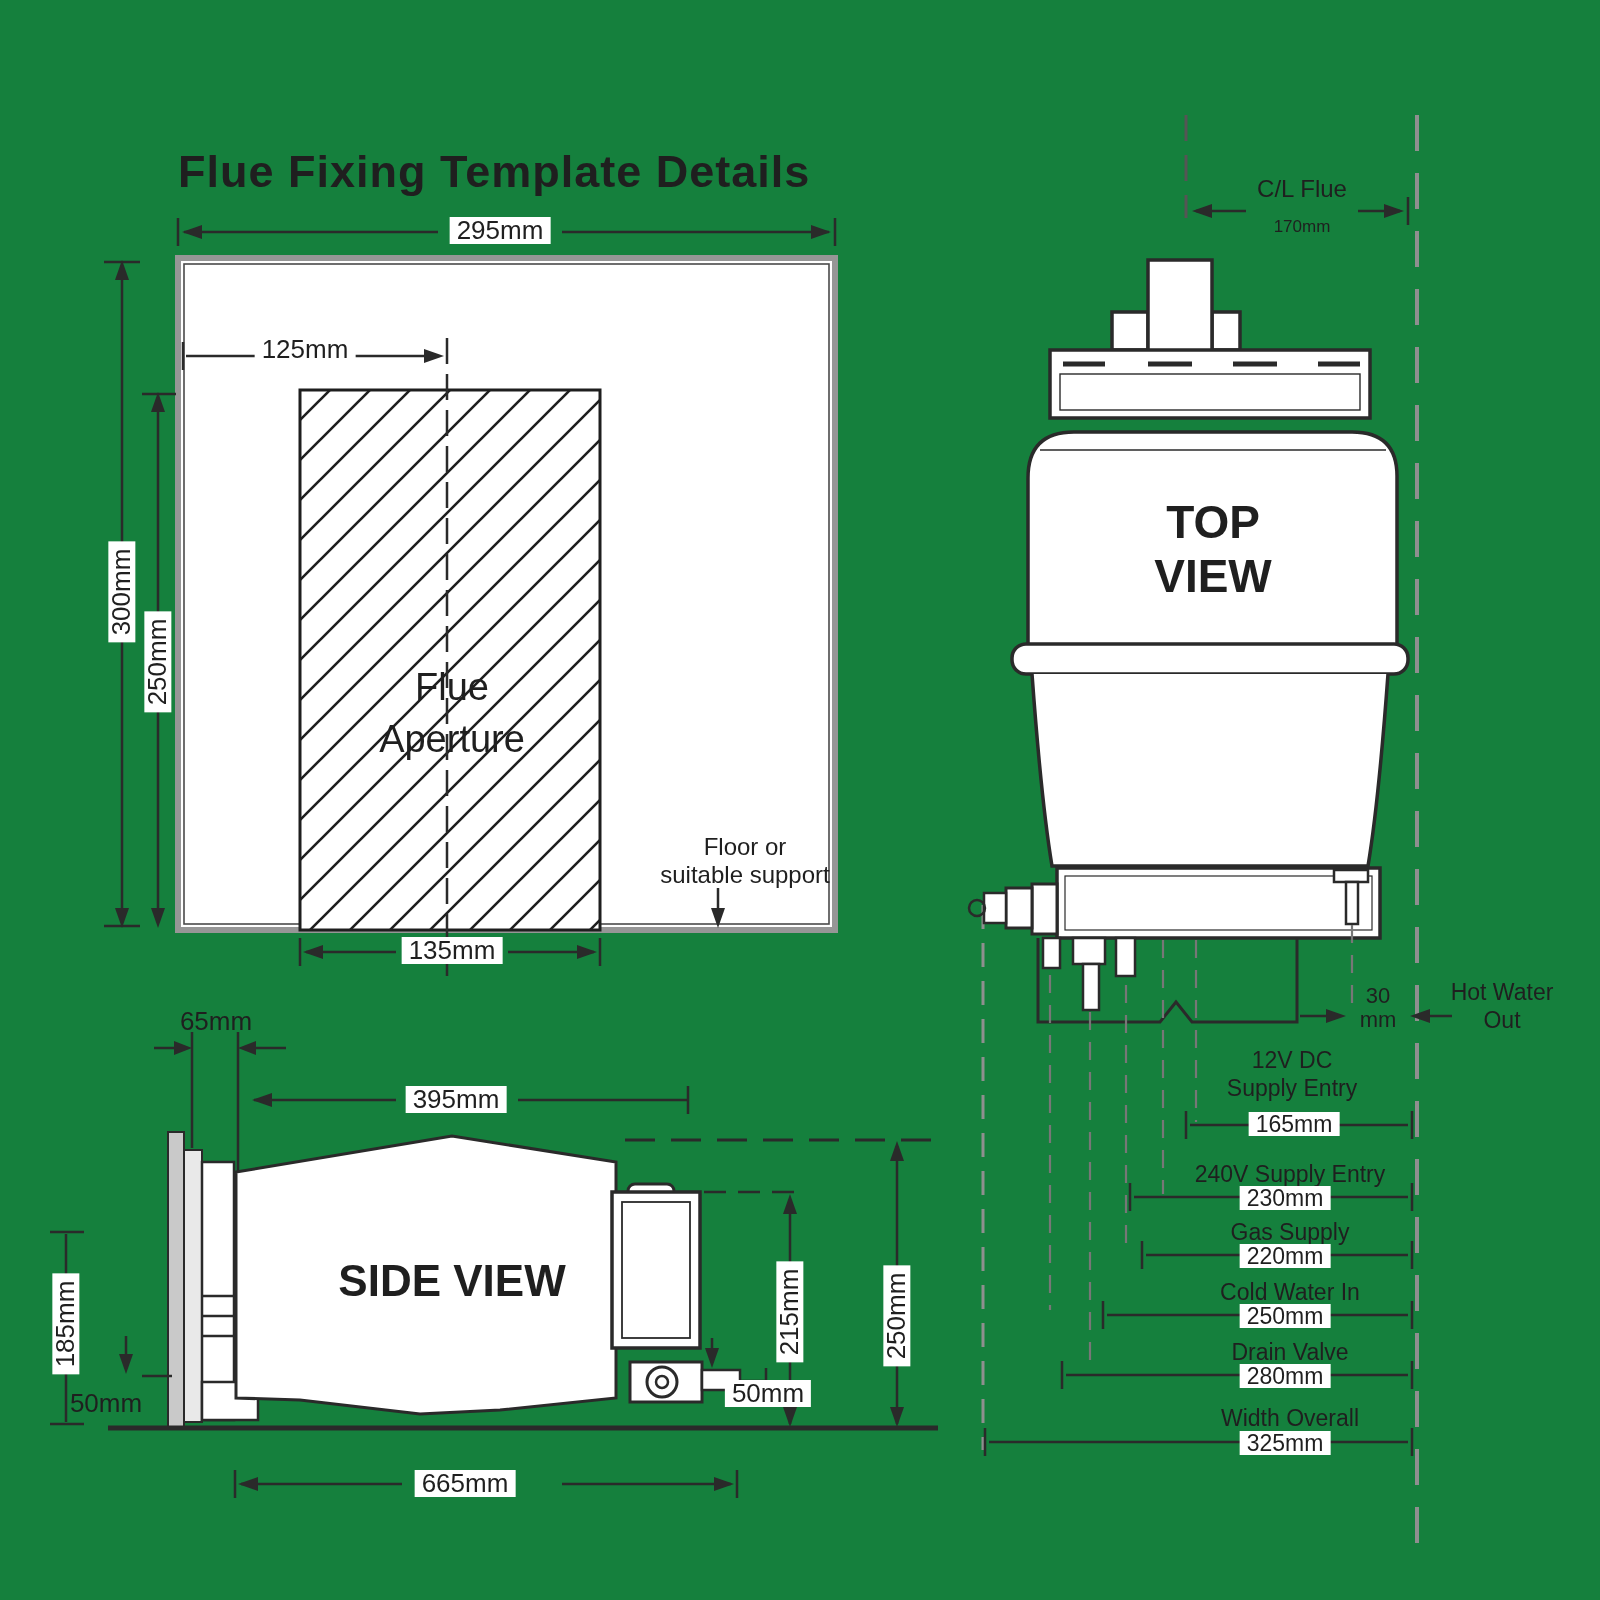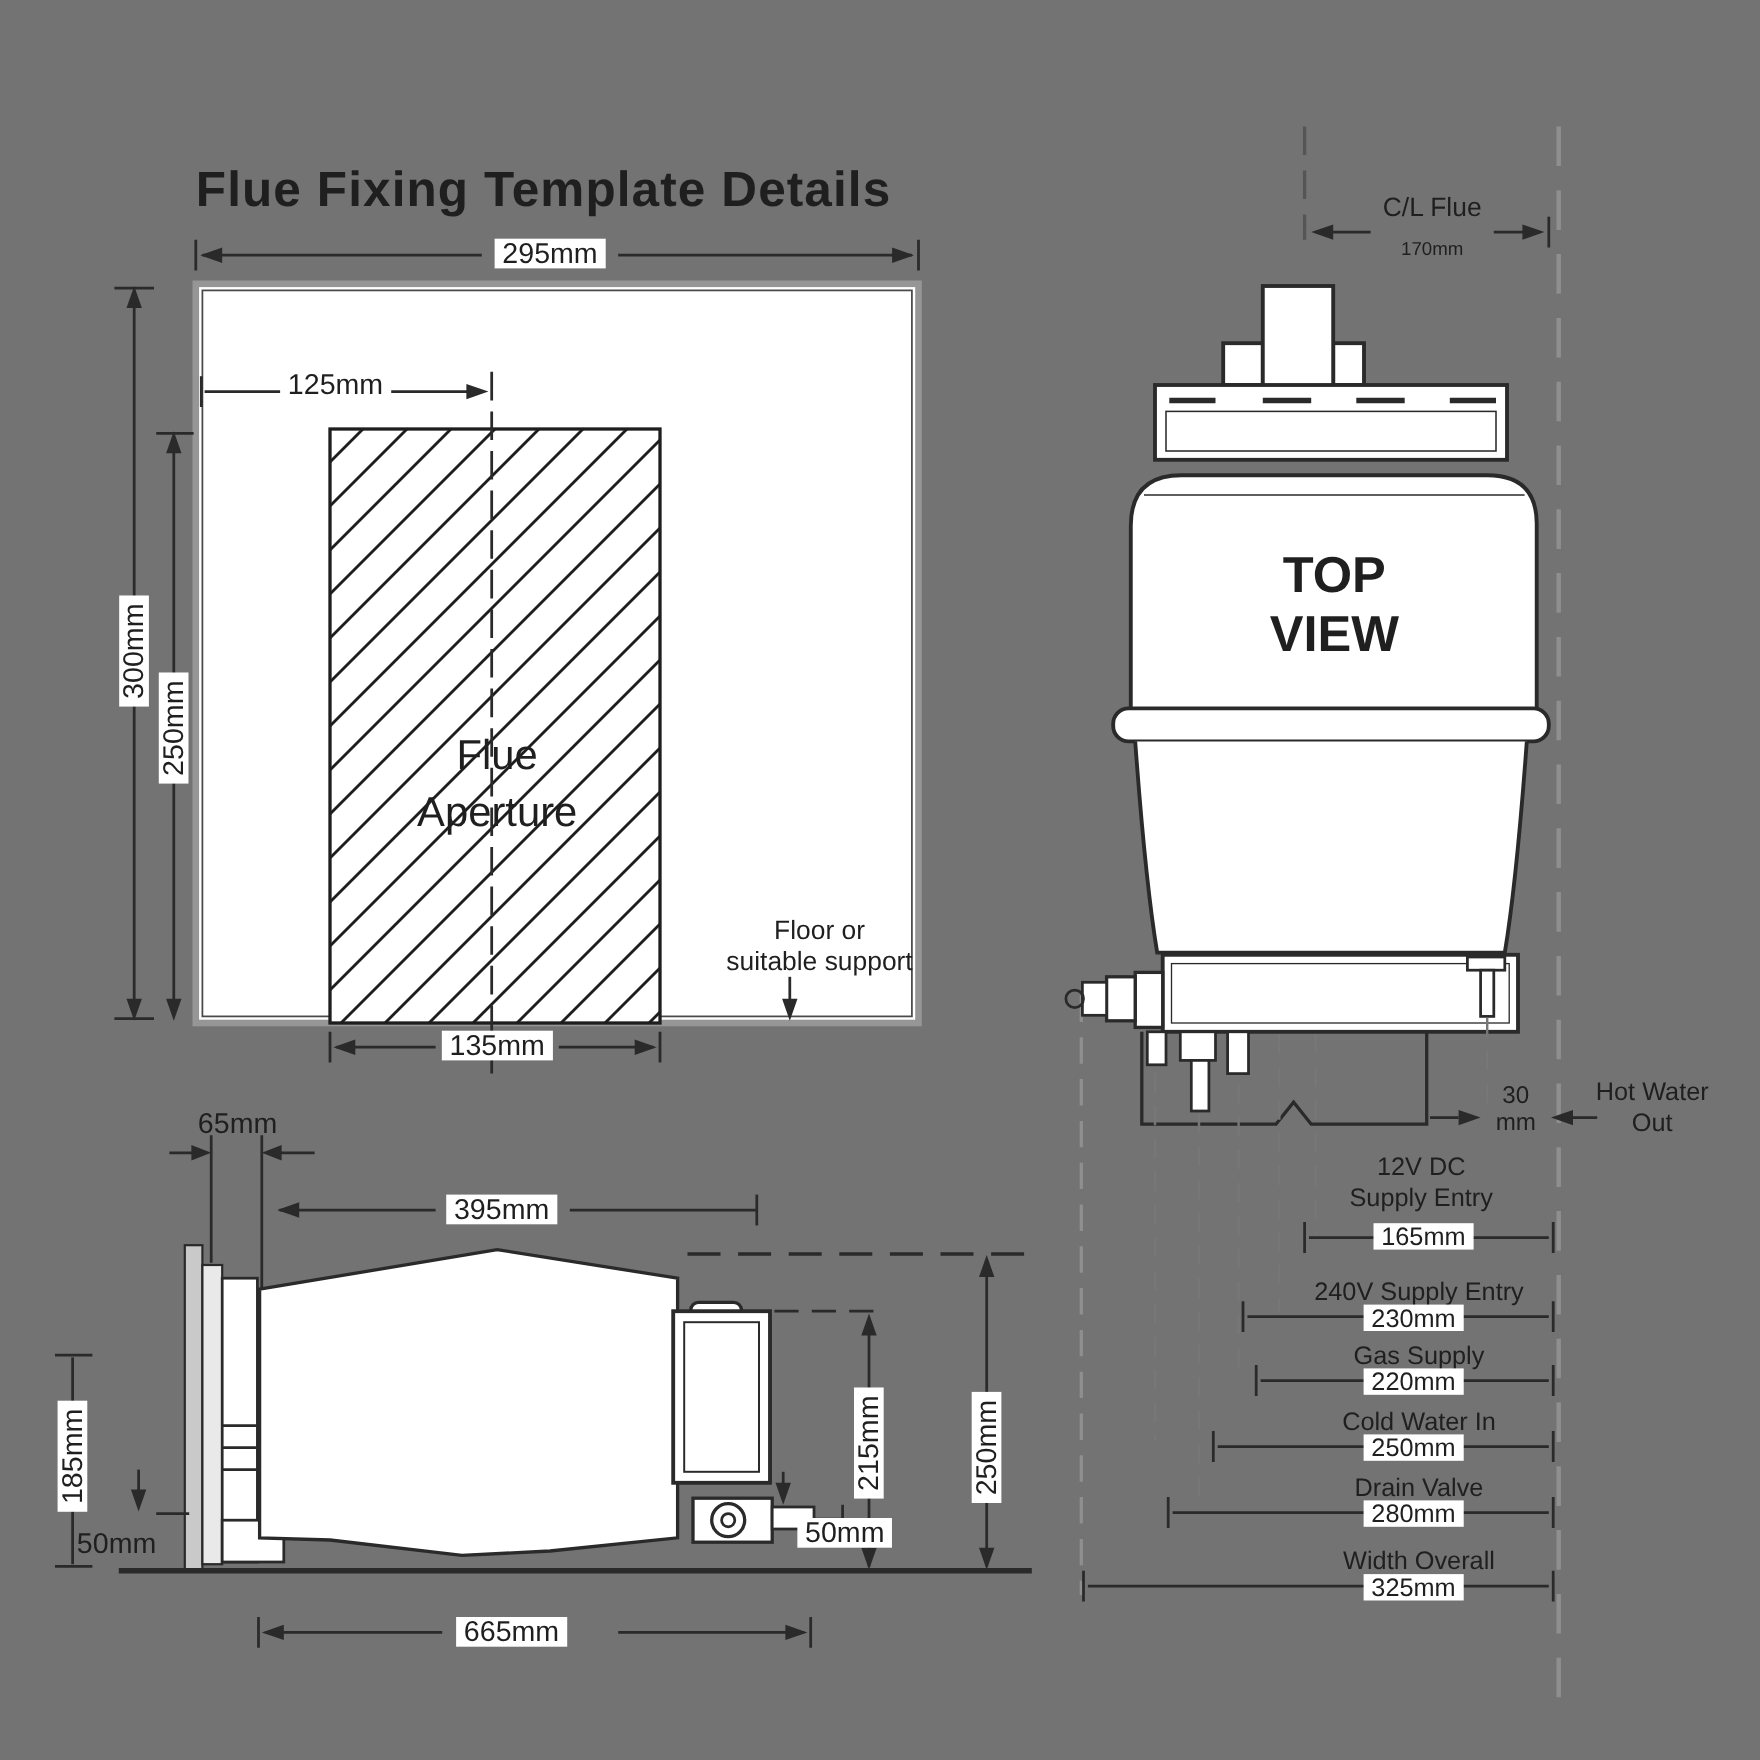--- a/index.html
+++ b/index.html
@@ -1,17 +1,17 @@
 <!DOCTYPE html>
 <html><head>
 <meta charset="utf-8">
 <style>
   html,body{margin:0;padding:0;background:#ffffff;}
   .canvas{
-    position:relative;width:1600px;height:1600px;background:#737373;
+    position:relative;width:1600px;height:1600px;background:#15803d;
     font-family:"Liberation Sans",sans-serif;overflow:hidden;text-decoration:underline;
   }
   svg{position:absolute;left:0;top:0;}
   .lbl{
     position:absolute;color:#1f1f1f;white-space:nowrap;line-height:1.05;
     font-family:"Liberation Sans",sans-serif;
   }
   .c{transform:translateX(-50%);text-align:right;}
   .rot{transform:translate(-50%,-50%) rotate(-90deg);text-align:center;}
   .bg{background:#ffffff;padding:0 7px;}
@@ -201,20 +201,21 @@
   <div class="lbl dim c bg" style="left:500px;top:217px;">295mm</div>
   <div class="lbl dim c bg" style="left:305px;top:336px;">125mm</div>
   <div class="lbl dim rot bg" style="left:122px;top:592px;">300mm</div>
   <div class="lbl dim rot bg" style="left:158px;top:662px;">250mm</div>
   <div class="lbl dim c bg" style="left:452px;top:937px;">135mm</div>
   <div class="lbl c" style="left:452px;top:668px;font-size:38px;">Flue</div>
   <div class="lbl c" style="left:452px;top:720px;font-size:38px;">Aperture</div>
   <div class="lbl c" style="left:745px;top:834px;font-size:24px;">Floor or</div>
   <div class="lbl c" style="left:745px;top:862px;font-size:24px;">suitable support</div>
 
+  <div class="lbl b c" style="left:452px;top:1258px;font-size:44px;">SIDE VIEW</div>
   <div class="lbl dim c" style="left:216px;top:1008px;">65mm</div>
   <div class="lbl dim c bg" style="left:456px;top:1086px;">395mm</div>
   <div class="lbl dim rot bg" style="left:66px;top:1324px;">185mm</div>
   <div class="lbl dim c" style="left:106px;top:1390px;">50mm</div>
   <div class="lbl dim c bg" style="left:768px;top:1380px;">50mm</div>
   <div class="lbl dim rot bg" style="left:790px;top:1312px;">215mm</div>
   <div class="lbl dim rot bg" style="left:897px;top:1316px;">250mm</div>
   <div class="lbl dim c bg" style="left:465px;top:1470px;">665mm</div>
 
   <div class="lbl b c" style="left:1213px;top:498px;font-size:46px;">TOP</div>

